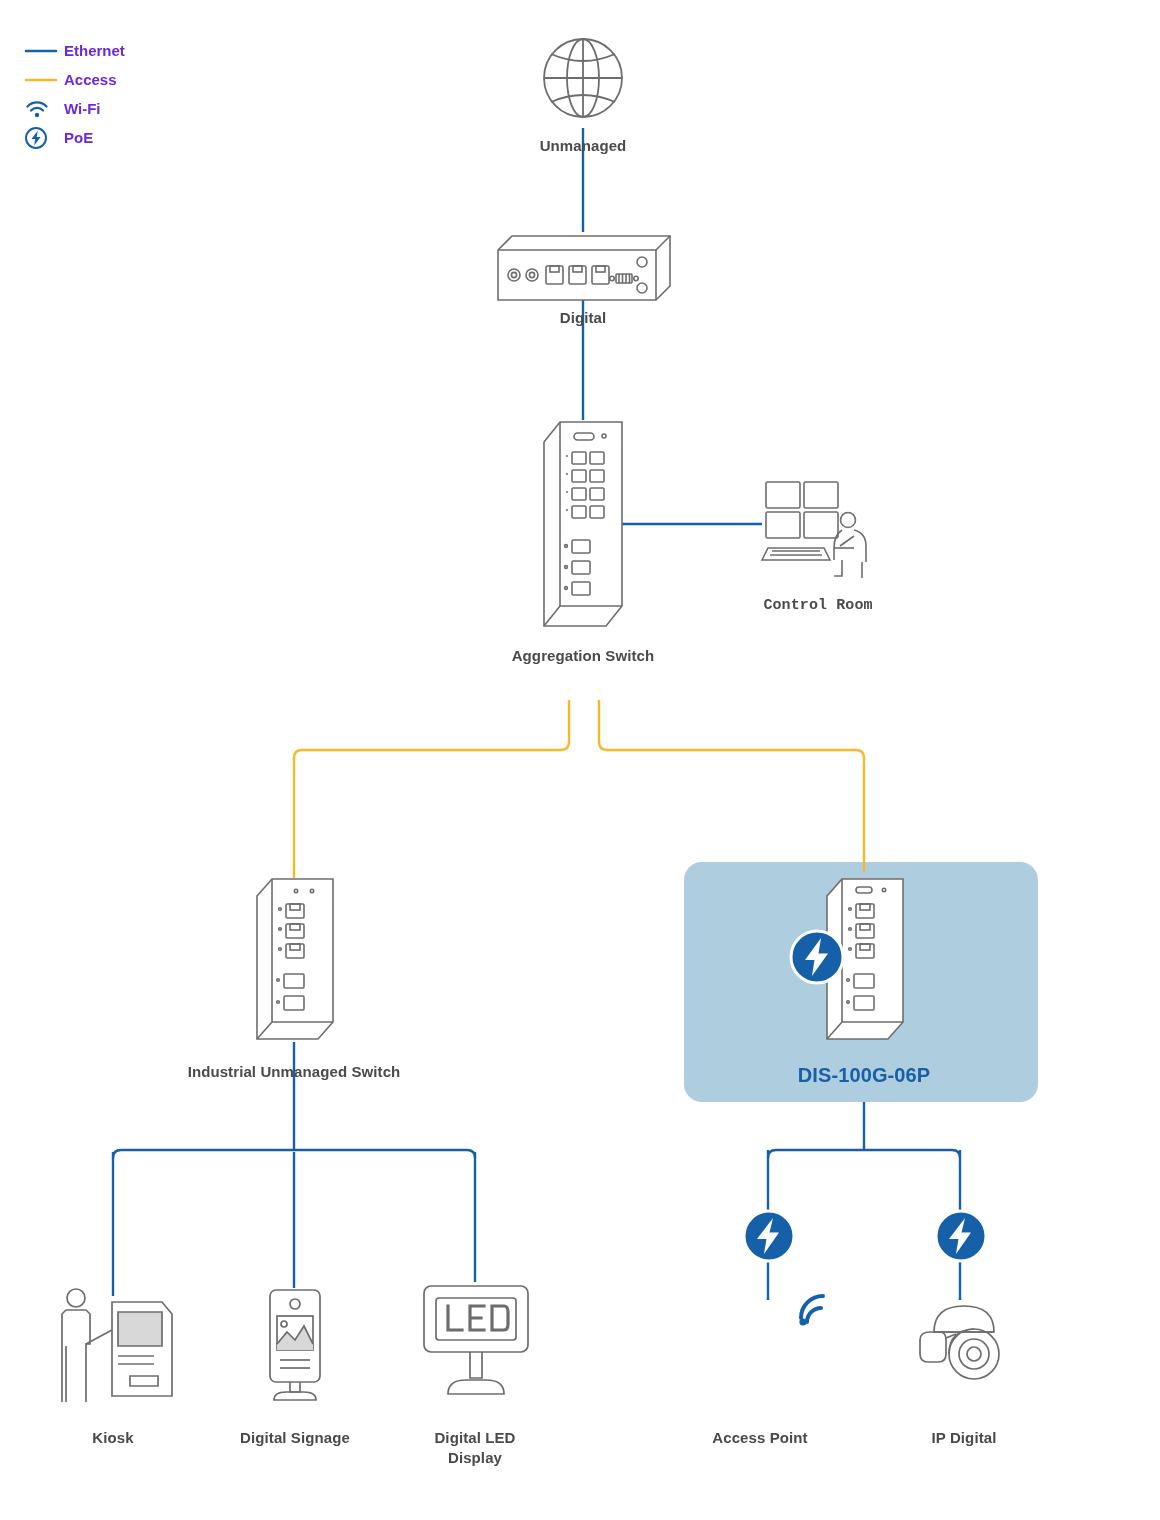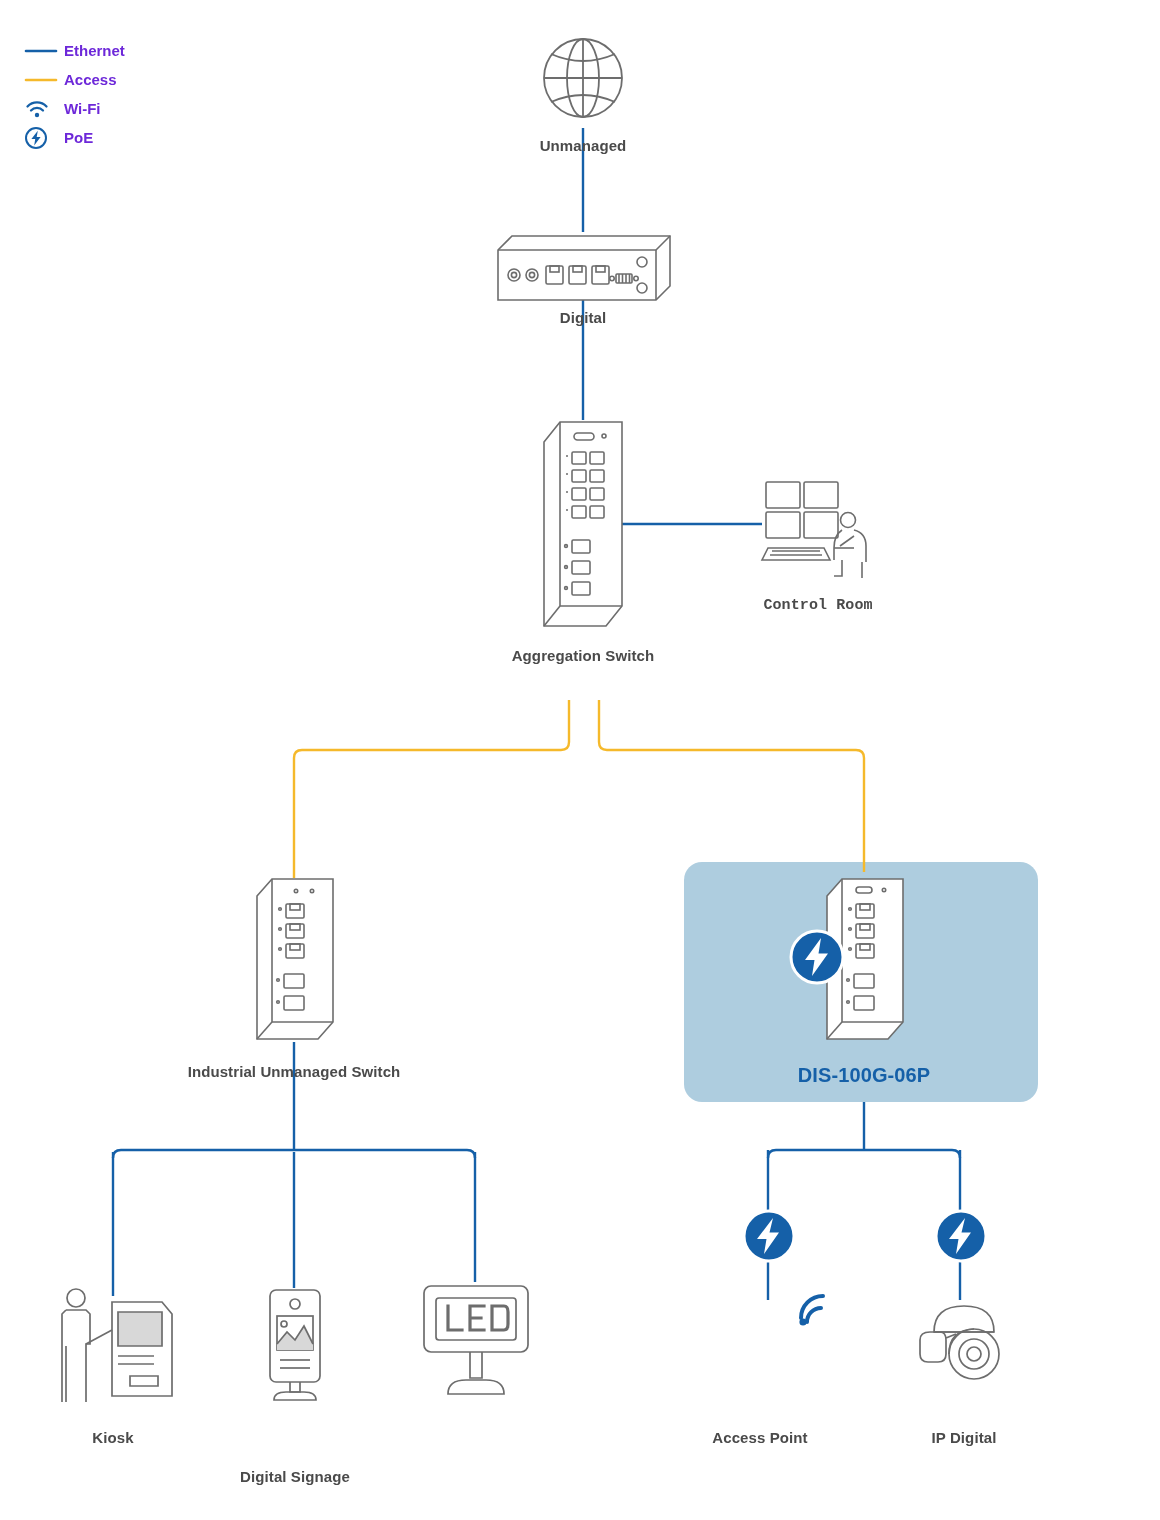--- a/index.html
+++ b/index.html
@@ -332,36 +332,40 @@
         <path d="M17 56 L27 44 L35 52 L44 38 L53 56 L53 62 L17 62 Z" fill="#d8d8d8" stroke="none"></path>
         <path d="M17 56 L27 44 L35 52 L44 38 L53 56"></path>
         <circle cx="24" cy="36" r="3"></circle>
         <line x1="20" y1="72" x2="50" y2="72"></line>
         <line x1="20" y1="80" x2="50" y2="80"></line>
         <path d="M30 94 L30 104 L40 104 L40 94"></path>
         <path d="M14 112 Q14 104 26 104 L44 104 Q56 104 56 112 Z"></path>
       </g>
     </svg>
   </div>
-  <div class="label" style="left:195px; top:1428px; width:200px;margin-top:39px;">Digital Signage</div>
+  <div class="label" style="left:195px; top:1428px; width:200px;">Digital Signage</div>
 
   <div class="node" style="left:420px; top:1282px;">
     <svg width="112" height="118" viewBox="0 0 112 118">
       <g fill="none" stroke="#6d6d6d" stroke-width="1.7">
         <rect x="4" y="4" width="104" height="66" rx="7"></rect>
         <rect x="16" y="16" width="80" height="42" rx="3"></rect>
         <path d="M50 70 L50 96 L62 96 L62 70"></path>
         <path d="M28 112 Q28 98 46 98 L66 98 Q84 98 84 112 Z"></path>
       </g>
       <g fill="none" stroke="#6d6d6d" stroke-width="3.2" stroke-linecap="square">
         <path d="M28 24 L28 48 L42 48"></path>
         <path d="M50 24 L64 24 M50 24 L50 48 L64 48 M50 36 L61 36"></path>
         <path d="M72 24 L84 24 Q88 24 88 30 L88 42 Q88 48 84 48 L72 48 Z"></path>
       </g>
     </svg>
+  </div>
+  <div class="label" style="left:375px; top:1428px; width:200px;">
+    <span>Digital LED</span><br>
+    <span>Display</span>
   </div>
 
   <div class="node" style="left:741px; top:1208px;">
     <svg width="56" height="56" viewBox="0 0 56 56">
       <circle cx="28" cy="28" r="25" fill="#1560a8" stroke="#ffffff" stroke-width="3"></circle>
       <path d="M32 10 L16 31 L25.5 31 L23 46 L38 24.5 L28.5 24.5 Z" fill="#ffffff"></path>
     </svg>
   </div>
   <div class="node" style="left:794px; top:1290px;">
     <svg width="42" height="38" viewBox="0 0 42 38">

